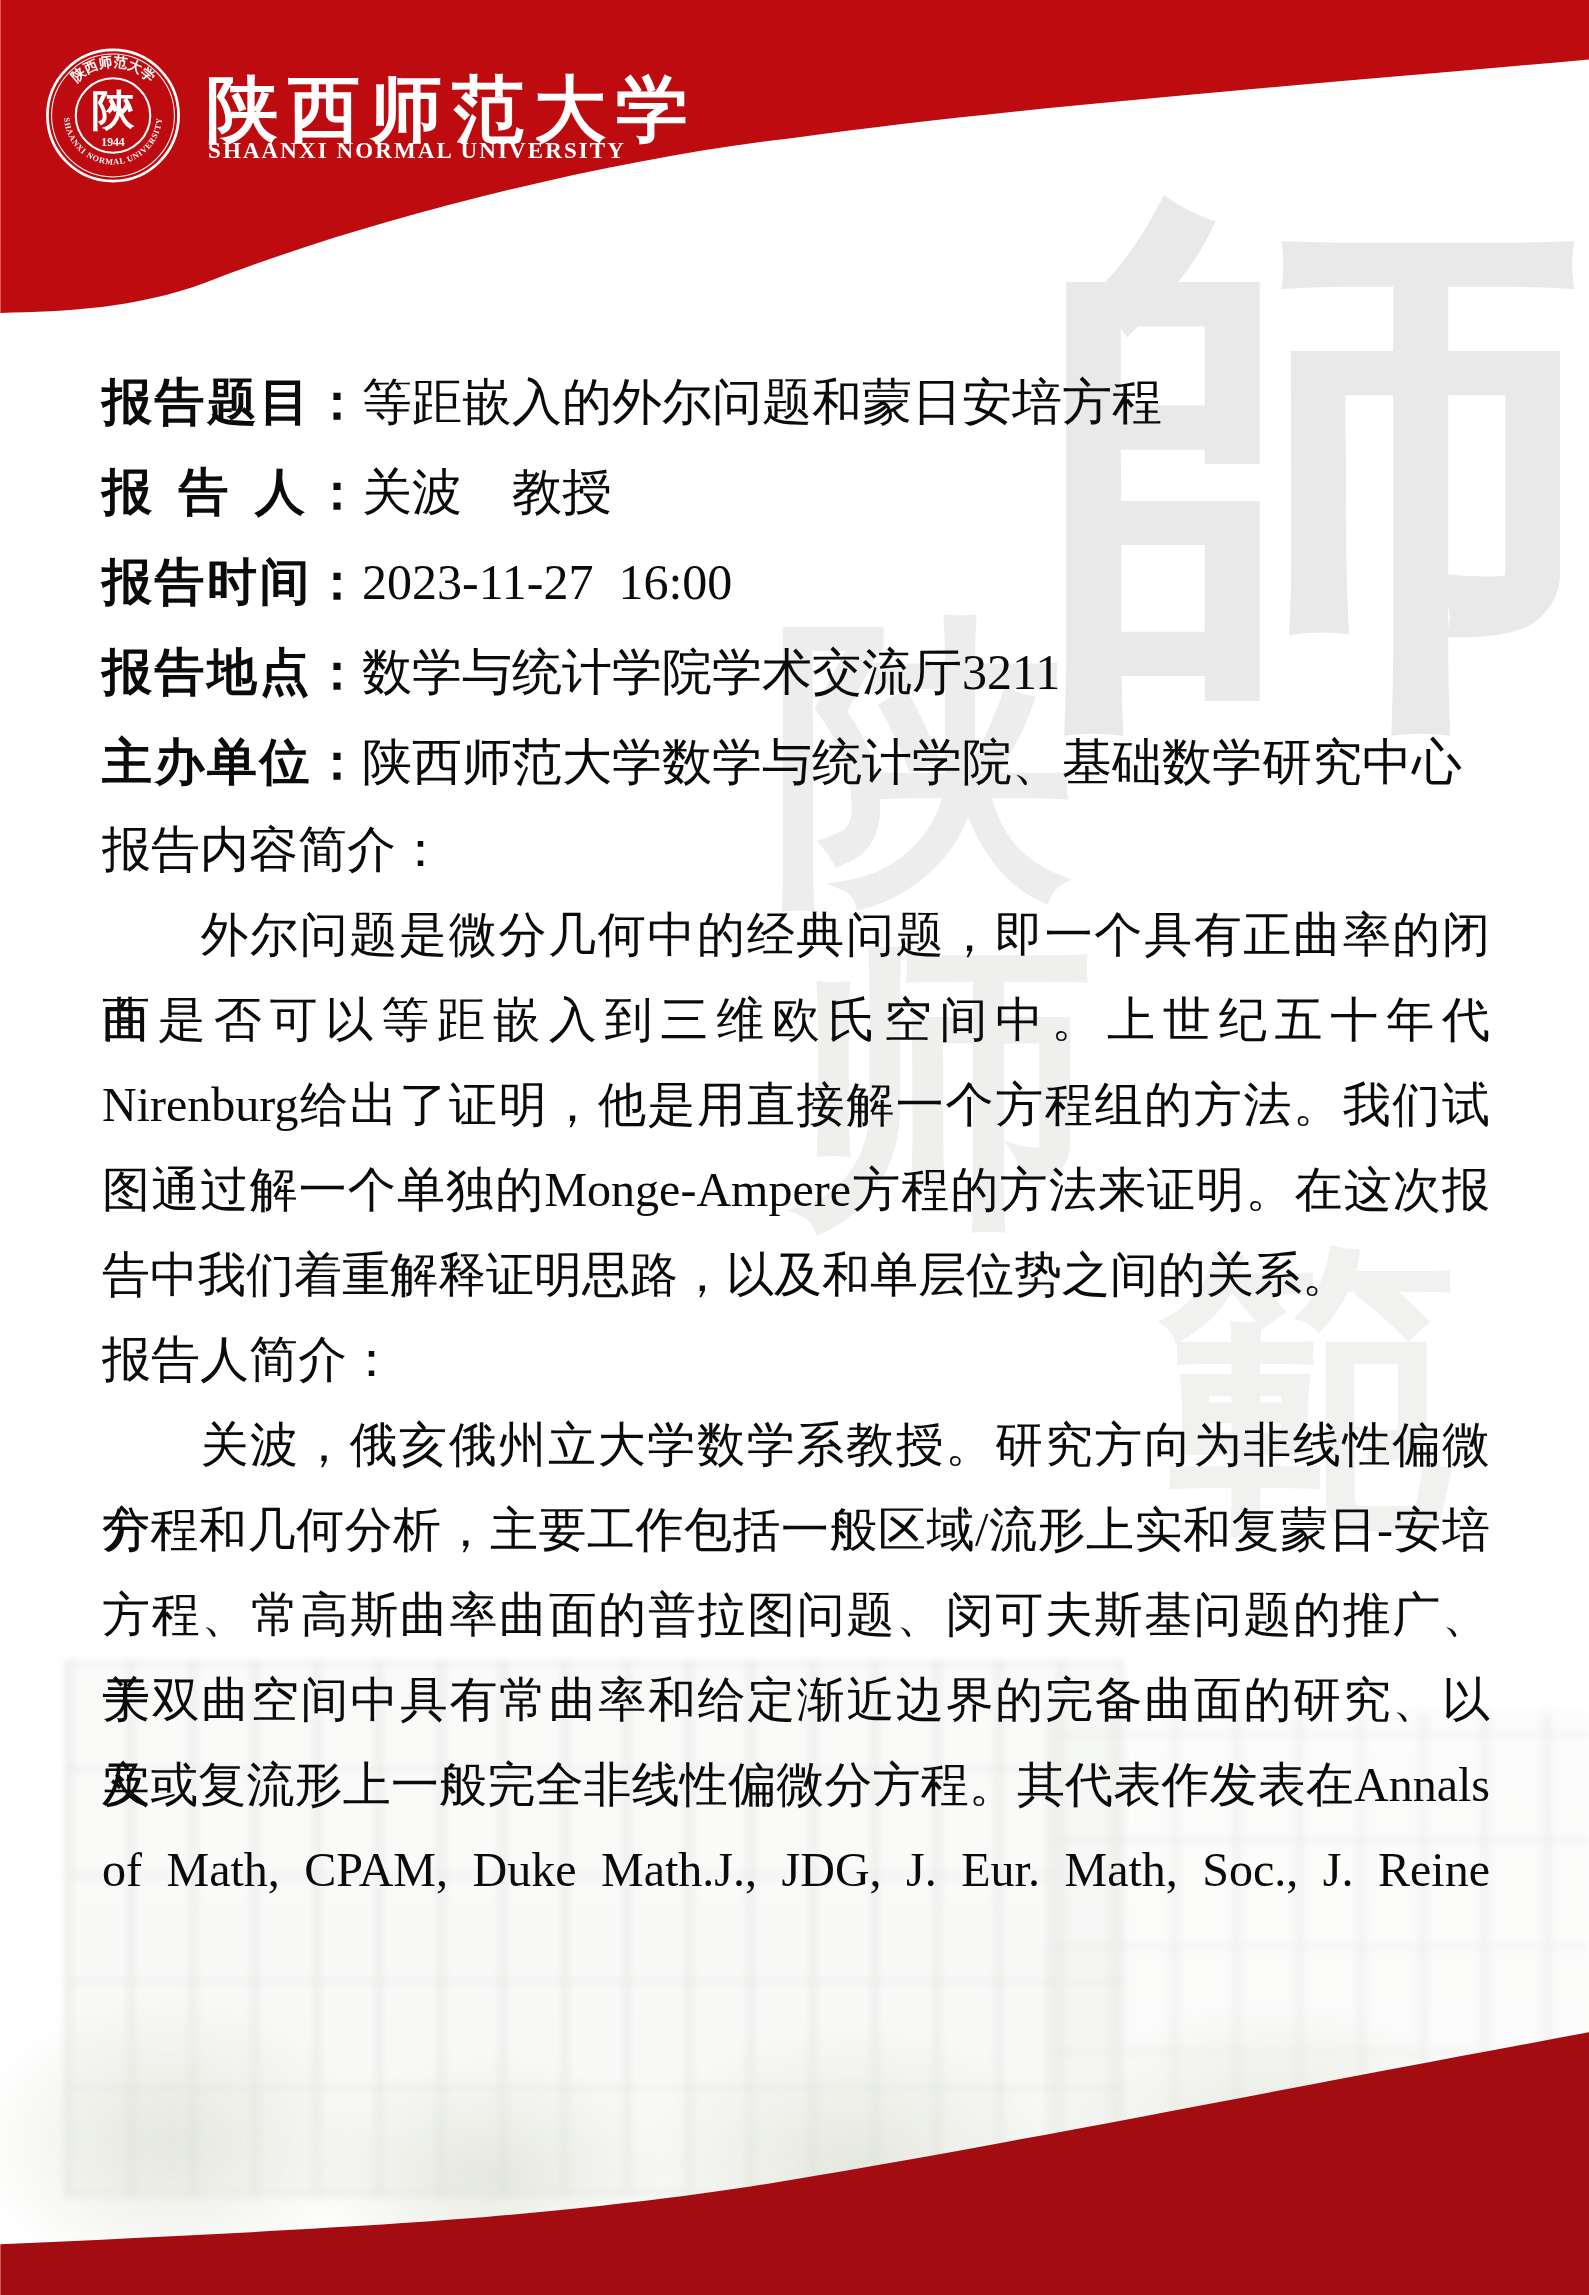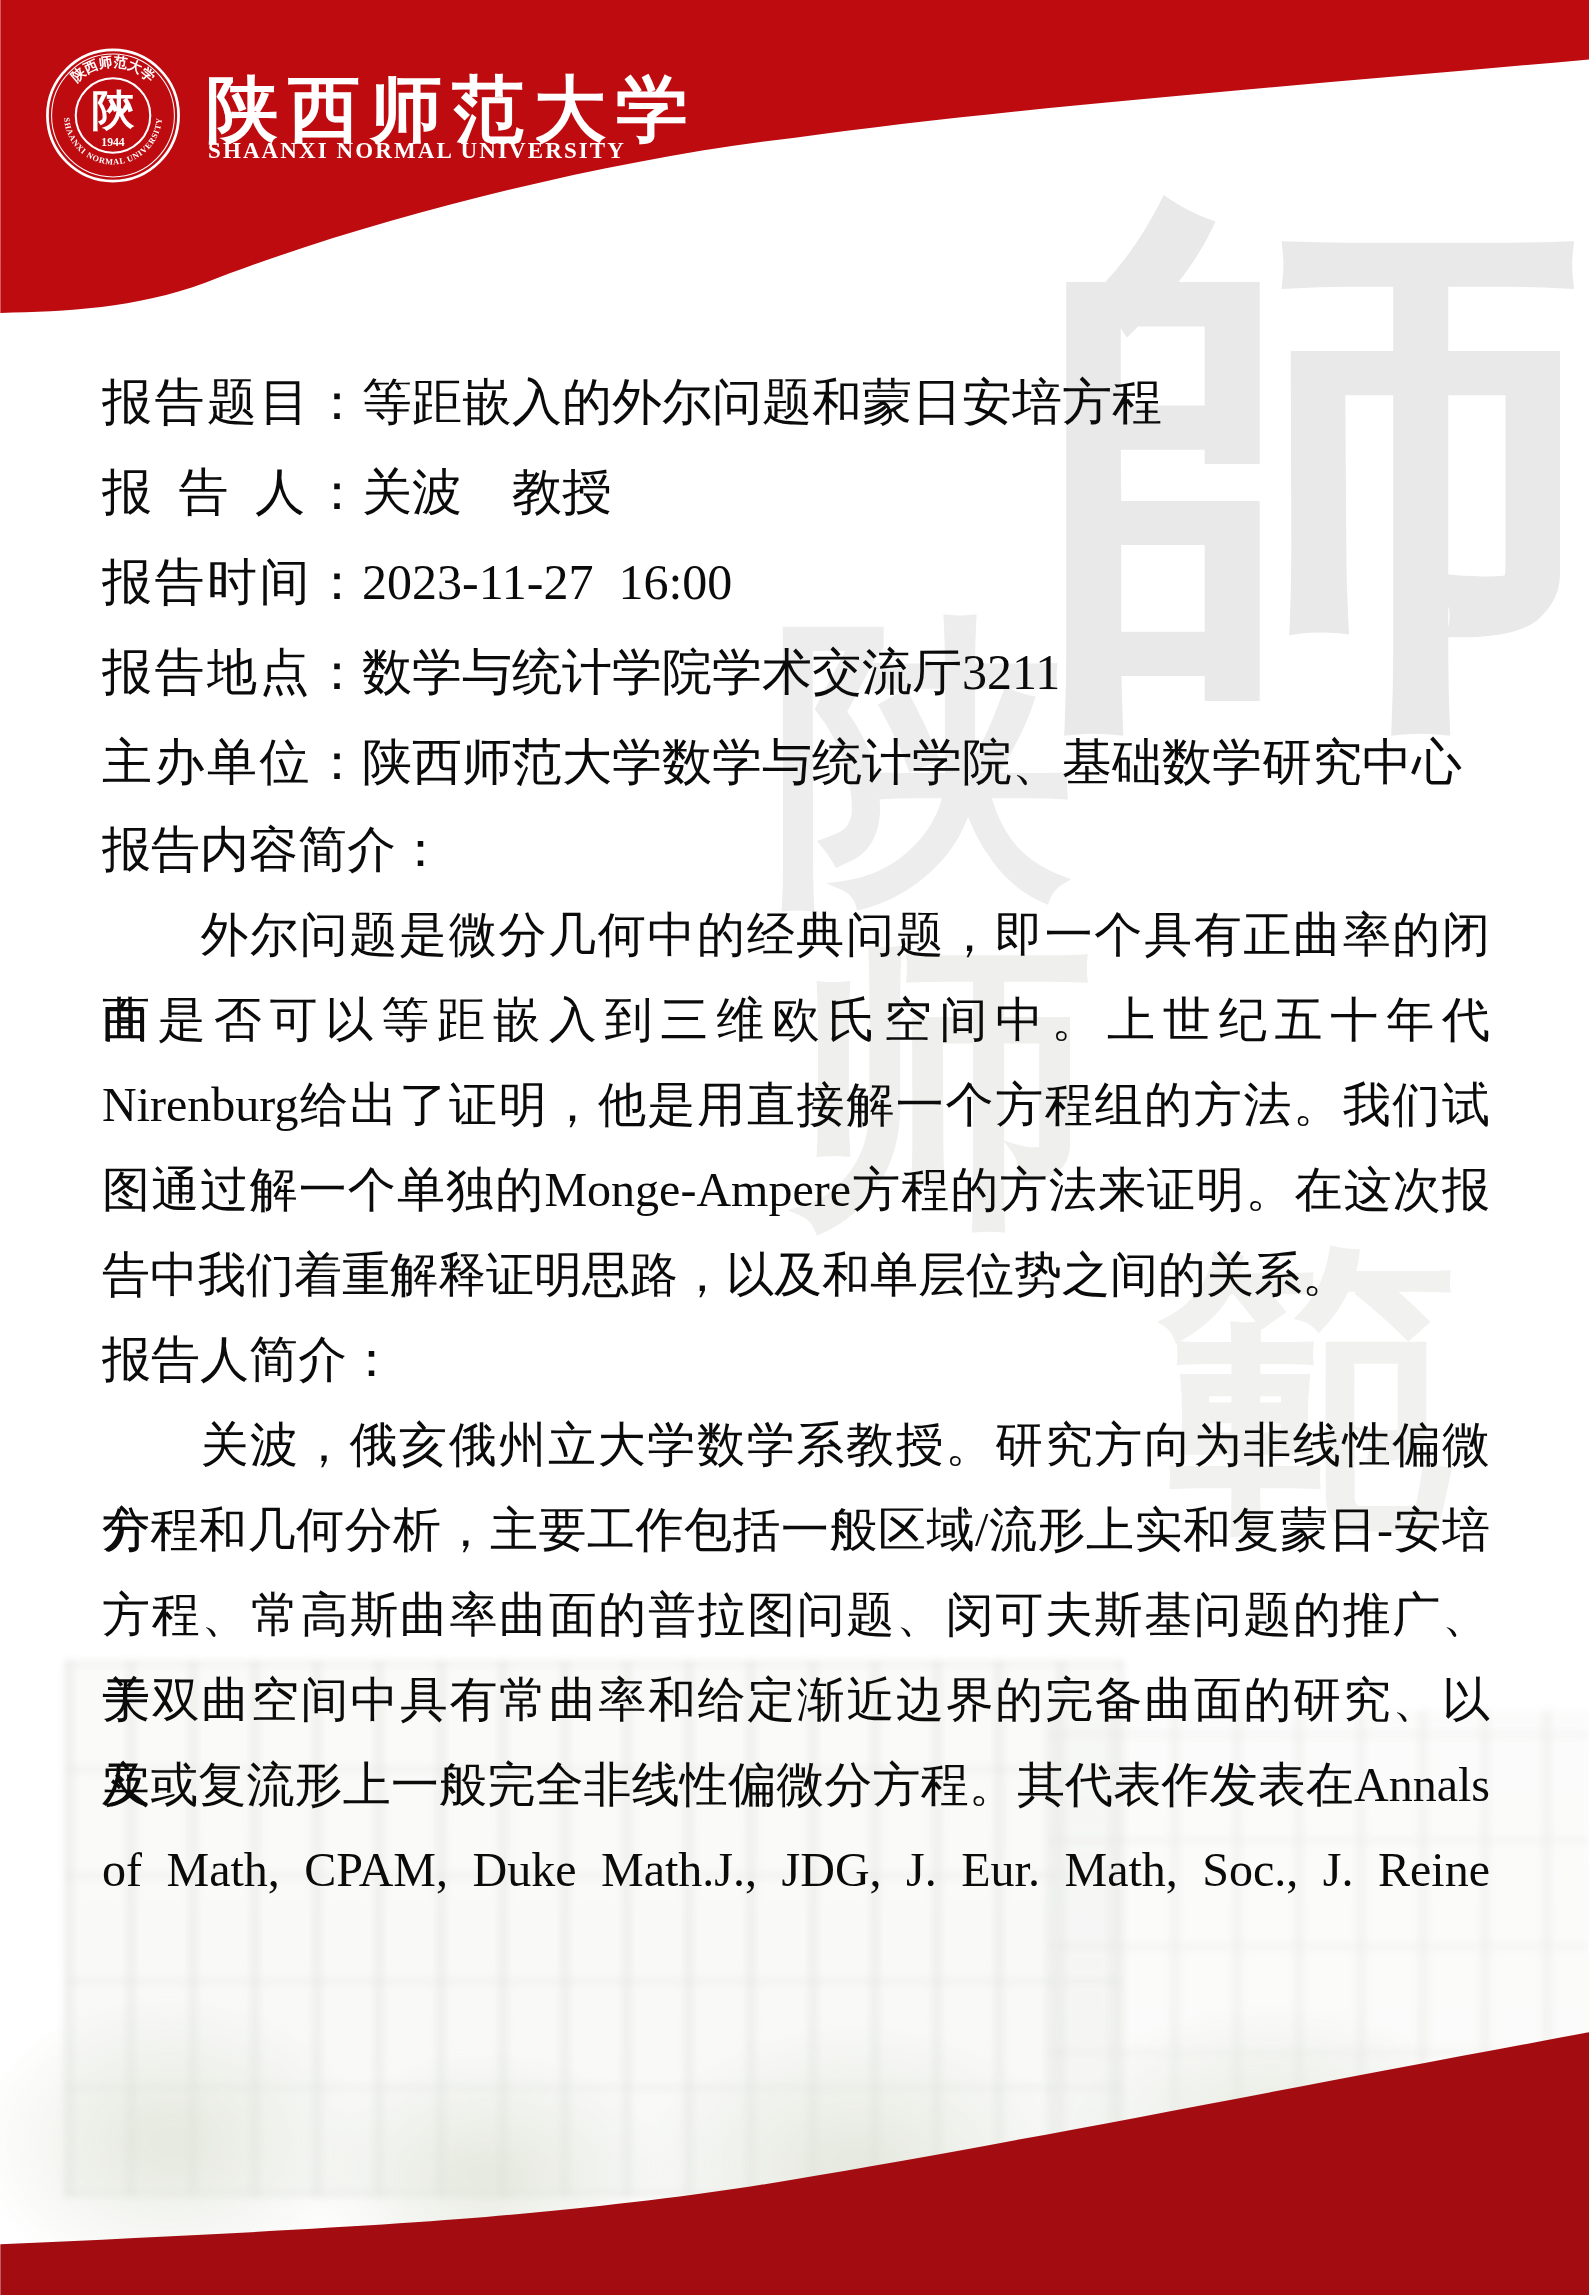--- a/index.html
+++ b/index.html
@@ -61,21 +61,21 @@
     position:absolute;left:208px;top:138px;
     font-size:23px;font-weight:bold;color:#ffffff;
     letter-spacing:2.1px;white-space:nowrap;
     font-family:"Liberation Serif","DejaVu Serif",serif;
   }
   
   .content{position:absolute;left:102px;top:357px;width:1388px;z-index:2;}
   .info-row{height:90px;line-height:90px;font-size:50px;white-space:nowrap;}
   .row-label{
     display:inline-block;width:260px;
-    font-weight:normal;
+    font-weight:bold;
     text-align:justify;text-align-last:justify;
     vertical-align:top;
   }
   .row-value{white-space:pre;}
   .sec-heading{height:85px;line-height:85px;font-size:49px;font-weight:normal;}
   .pline{
     height:85px;line-height:85px;font-size:48px;
     text-align:justify;text-justify:inter-character;
   }
   .pline.jf{text-align-last:justify;}

